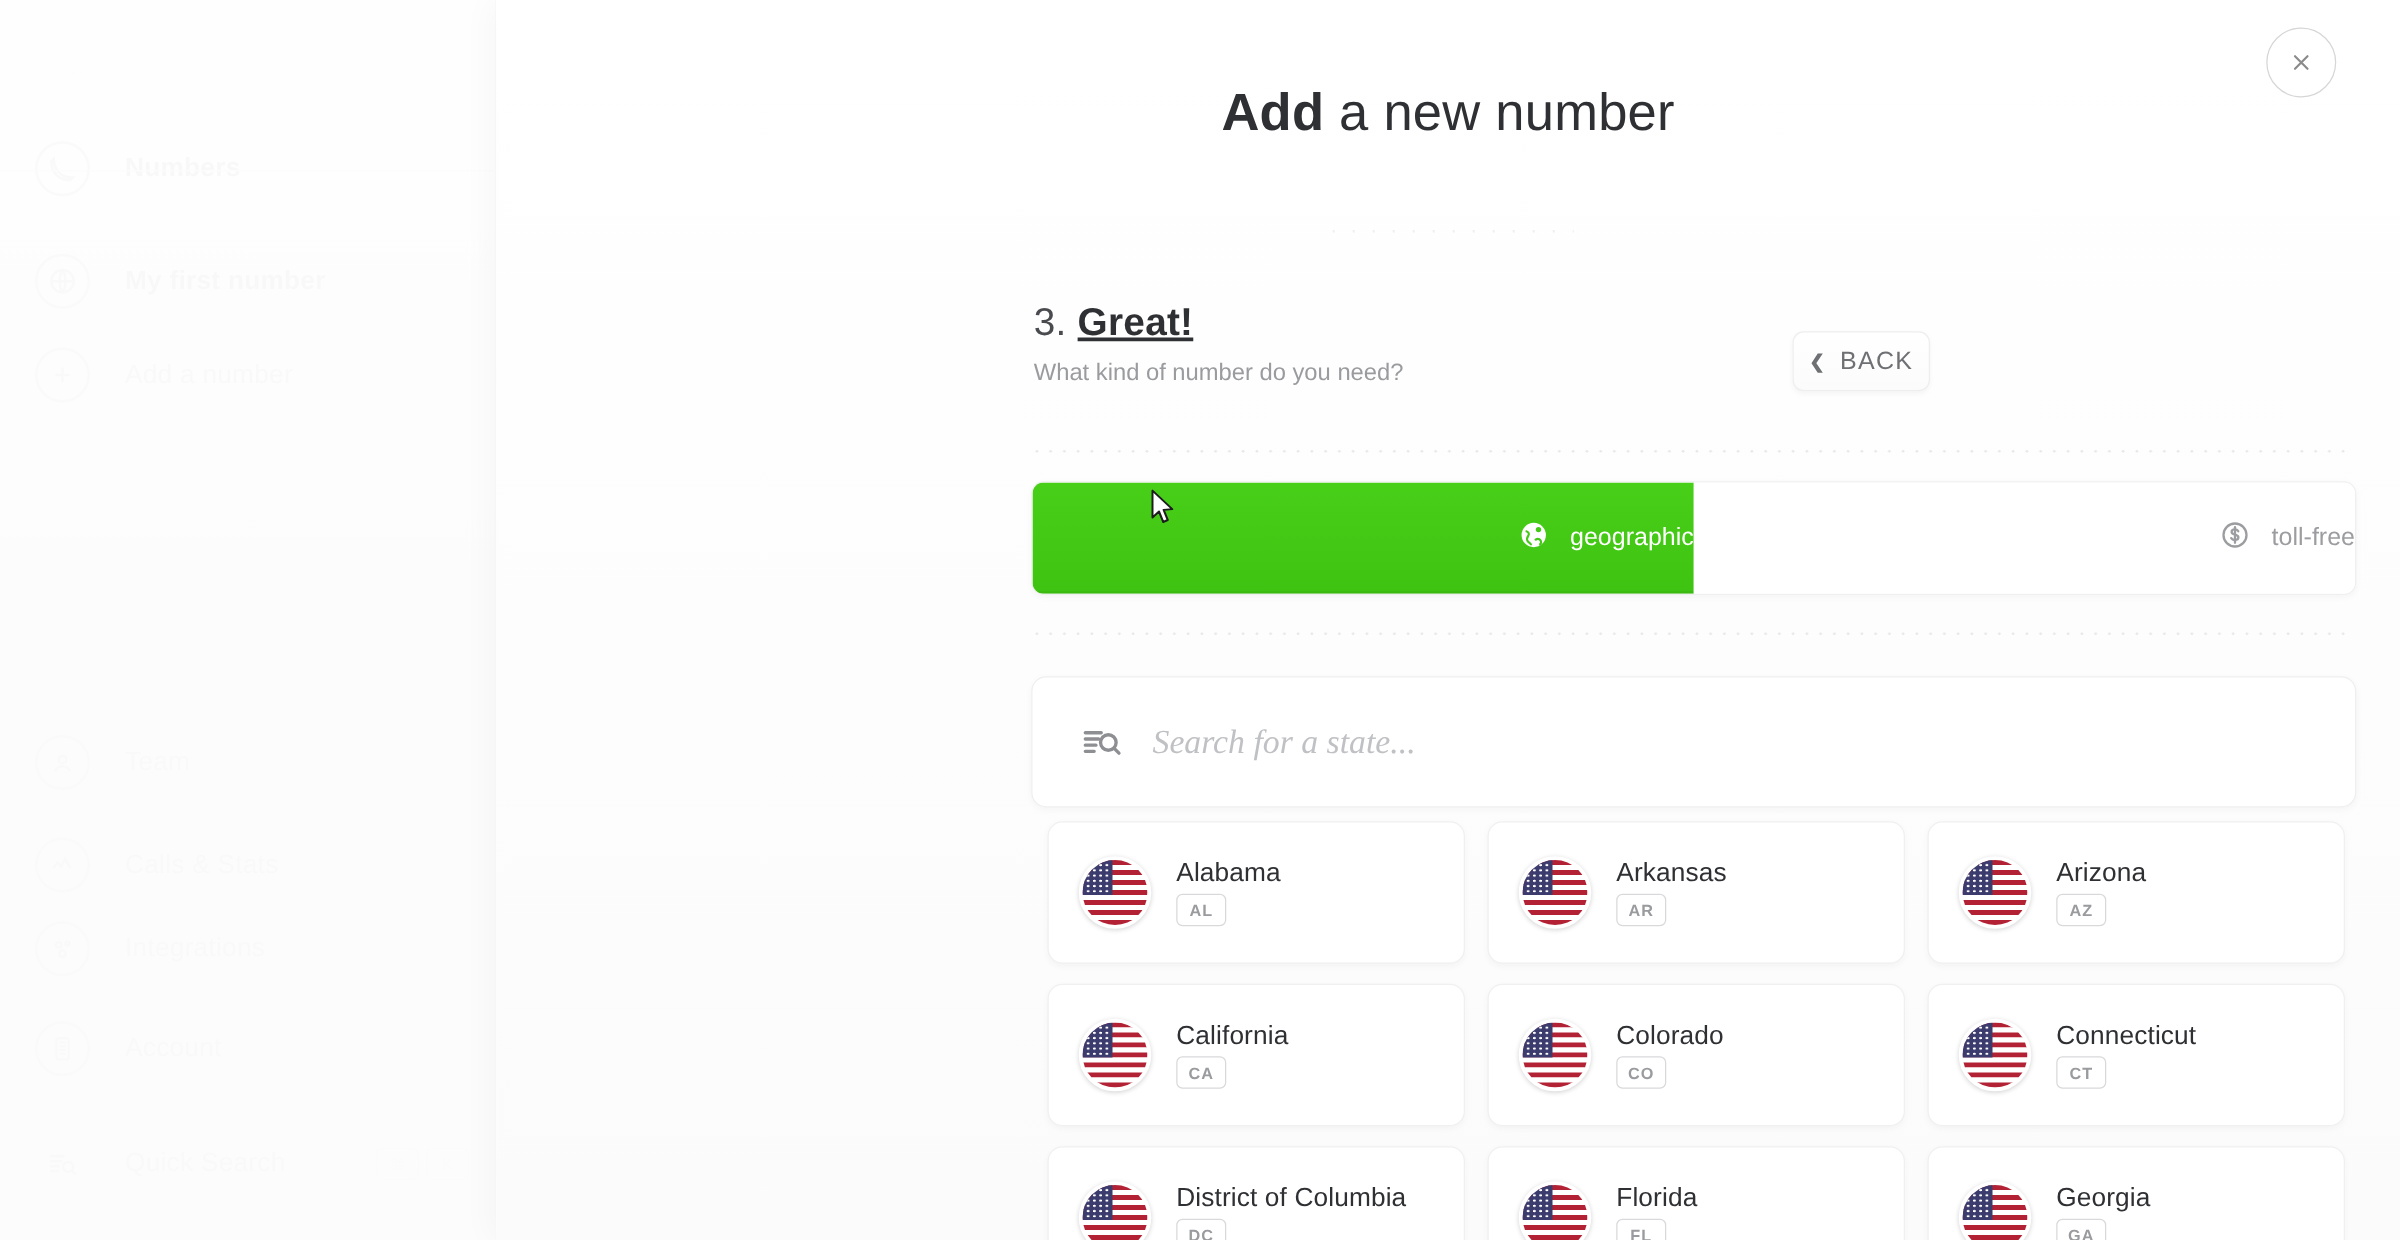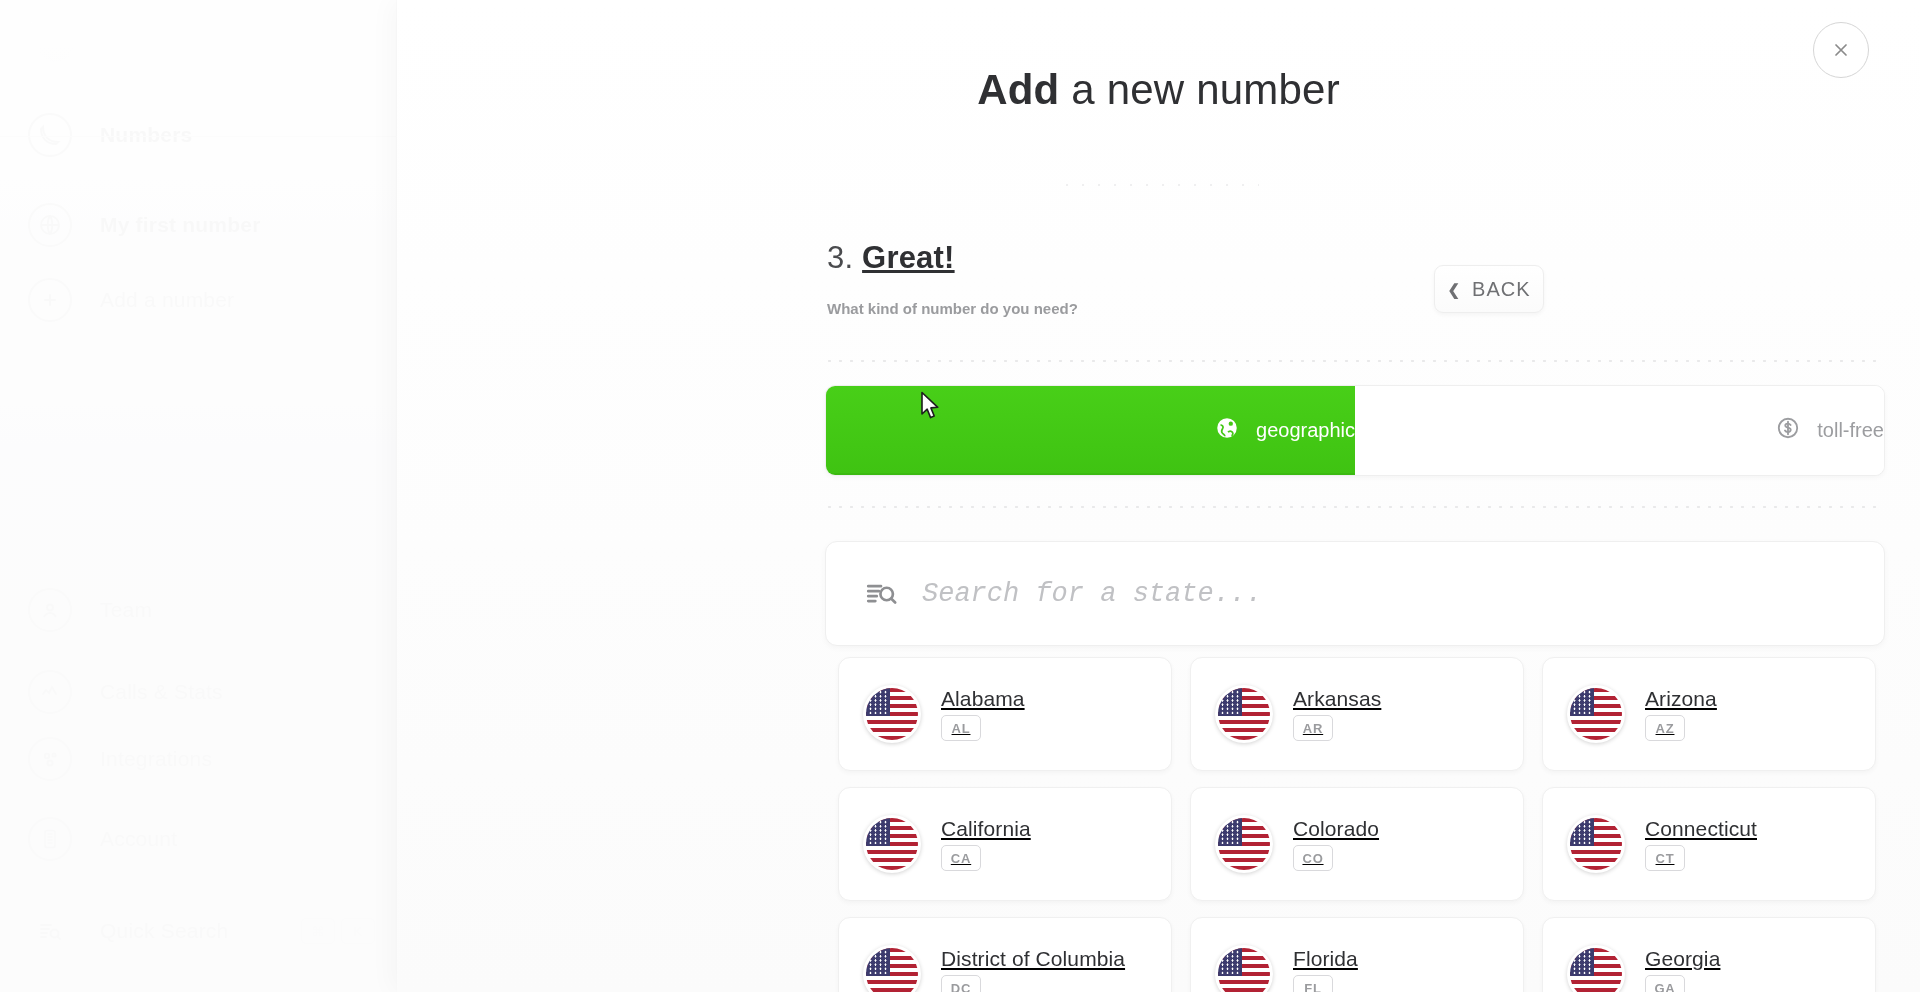--- a/index.html
+++ b/index.html
@@ -172,24 +172,24 @@
     background-image: radial-gradient(circle, #efeff0 1px, transparent 1.2px);
     background-size: 16px 2px;
     background-repeat: repeat-x;
   }
 
   .step-wrap { position:absolute; left: 430px; top: 240px; }
   .step-title { font-size: 31px; color: #2f3033; letter-spacing:.2px;}
   .step-title .num { font-weight: 400; color:#4a4b4e; }
   .step-title .word { font-weight: 700; text-decoration: underline; }
   .step-sub {
-    margin-top: 24px;
-    font-size: 15px;
+    margin-top: 12px;
+    font-size: 19px;
     color: #9a9b9e;
-    font-weight: 700;
+    font-weight: 400;
   }
 
   .back-btn {
     position:absolute;
     right: 376px; top: 265px;
     width: 110px; height: 48px;
     background: linear-gradient(180deg,#ffffff,#fbfbfb);
     border: 1px solid #eeeeee;
     border-radius: 9px;
     box-shadow: 0 2px 4px rgba(0,0,0,.04);
@@ -247,21 +247,21 @@
     border:1px solid #efefef;
     border-radius:12px;
     box-shadow: 0 2px 6px rgba(0,0,0,.035);
     display:flex; align-items:center;
     padding: 0 38px;
     gap: 24px;
   }
   .search-box .sicon { width: 34px; height: 34px; flex:0 0 auto; }
   .search-input {
     border:none; outline:none; background:transparent;
-    font-family:Liberation Mono, monospace;
+    font-family:Liberation Serif, serif;
     font-size: 27px;
     font-style: italic;
     color:#333;
     width:100%;
   }
   .search-input::placeholder { color:#c0c1c4; font-style: italic; }
 
   
   .grid {
     position:absolute;
@@ -305,21 +305,21 @@
     width: 46%; height: 53.8%;
     background:#3c3b6e;
   }
   .flag .canton::after{
     content:"";
     position:absolute; inset:2px;
     background-image:
       radial-gradient(circle, #ffffff .9px, transparent 1.1px);
     background-size: 5px 4.2px;
   }
-  .state-text { display:flex; flex-direction:column; gap:4px;text-decoration:underline; }
+  .state-text { display:flex; flex-direction:column; gap:4px; }
   .state-name { font-size: 21px; color:#2f3033; font-weight:400; letter-spacing:.1px;}
   .state-abbr {
     width: 40px; height: 26px;
     border:1px solid #d9d9dc;
     border-radius: 5px;
     font-size: 13px;
     color:#9a9b9e;
     font-weight:700;
     letter-spacing:.8px;
     display:flex;align-items:center;justify-content:center;

